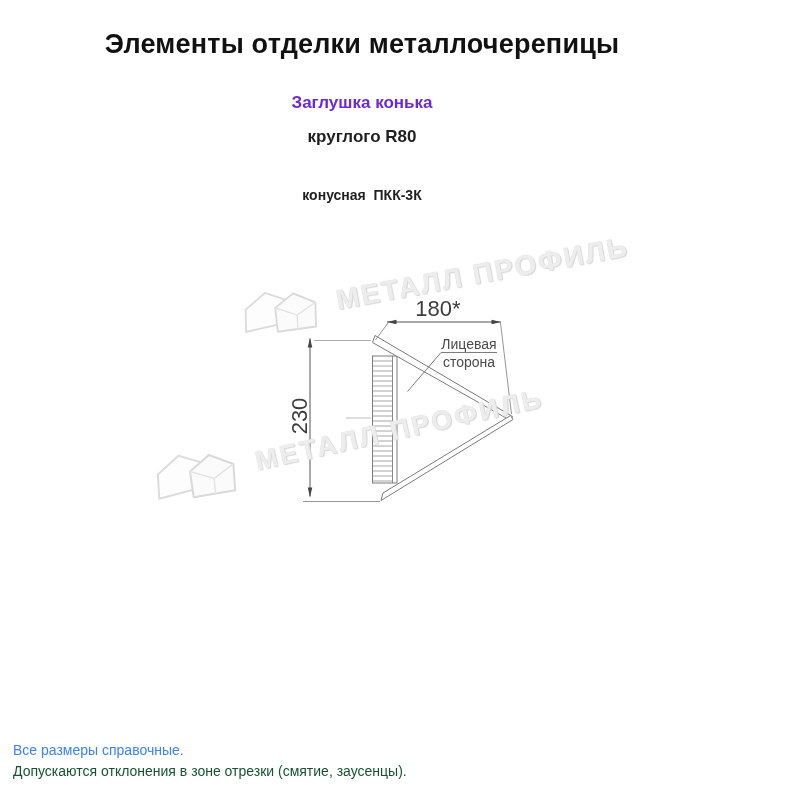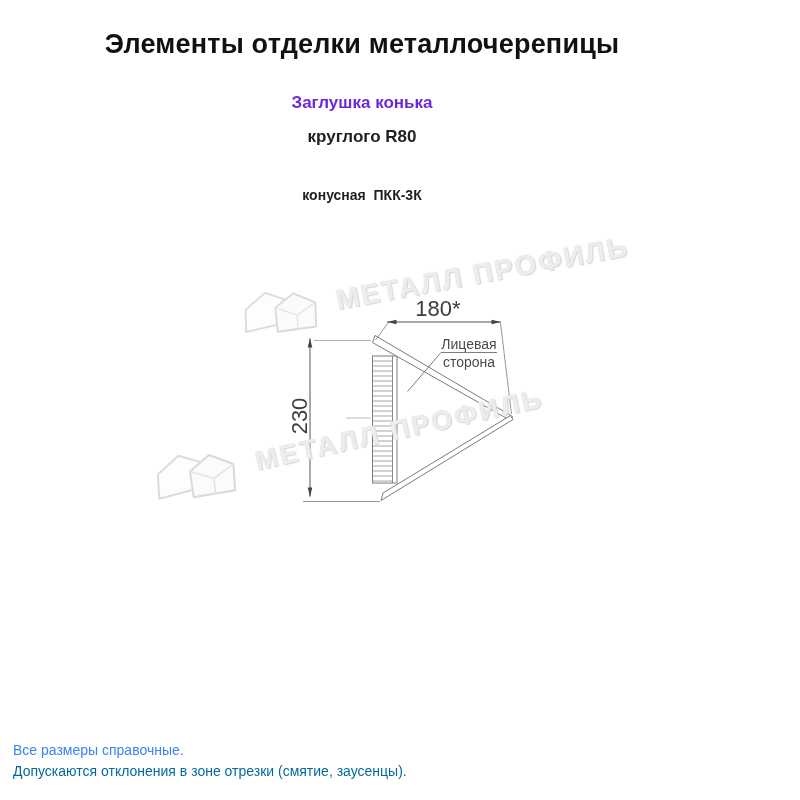--- a/index.html
+++ b/index.html
@@ -5,21 +5,21 @@
   html,body{margin:0;padding:0;background:#ffffff;}
   body{width:800px;height:800px;position:relative;overflow:hidden;
        font-family:"Liberation Sans","DejaVu Sans",sans-serif;color:#1a1a1a;}
   .abs{position:absolute;}
   .center{left:0;width:724px;text-align:center;}
   .page-title{top:29px;font-size:27px;font-weight:bold;color:#111;letter-spacing:0.2px;}
   .prod-line1{top:93px;font-size:17px;font-weight:bold;color:#6d28d9;}
   .prod-line2{top:115px;font-size:17px;font-weight:bold;color:#1f1f1f;margin-top:12px;}
   .prod-variant{top:151px;font-size:14px;font-weight:bold;color:#1f1f1f;white-space:pre;margin-top:36px;}
   .footer1{left:13px;top:742px;font-size:14px;color:#3b82f6;}
-  .footer2{left:13px;top:763px;font-size:14px;color:#0369a1;}
+  .footer2{left:13px;top:763px;font-size:14px;color:#14532d;}
   .drawing-svg{left:0;top:0;width:800px;height:800px;z-index:2;}
   .wm{z-index:3;display:flex;align-items:center;gap:8px;pointer-events:none;}
   .wm-upper{left:238px;top:288px;height:62px;transform:rotate(-10.5deg);transform-origin:0 50%;}
   .wm-lower{left:150px;top:452px;height:66px;transform:rotate(-12.5deg);transform-origin:0 50%;}
   .wm-text{font-weight:bold;color:#ededed;white-space:nowrap;
            text-shadow:0 0 1px #cfcfcf, 1px 1px 1px #d8d8d8;}
   .wm-upper .wm-text{font-size:28px;letter-spacing:2px;}
   .wm-lower .wm-text{font-size:27px;letter-spacing:2.5px;}
   .dim-text{font-family:"Liberation Sans","DejaVu Sans",sans-serif;fill:#3d3d3d;}
   .note-text{font-family:"Liberation Sans","DejaVu Sans",sans-serif;fill:#4a4a4a;}

